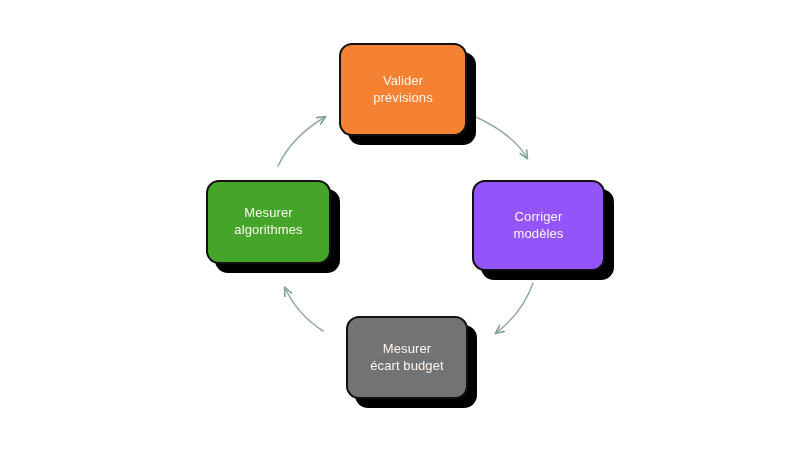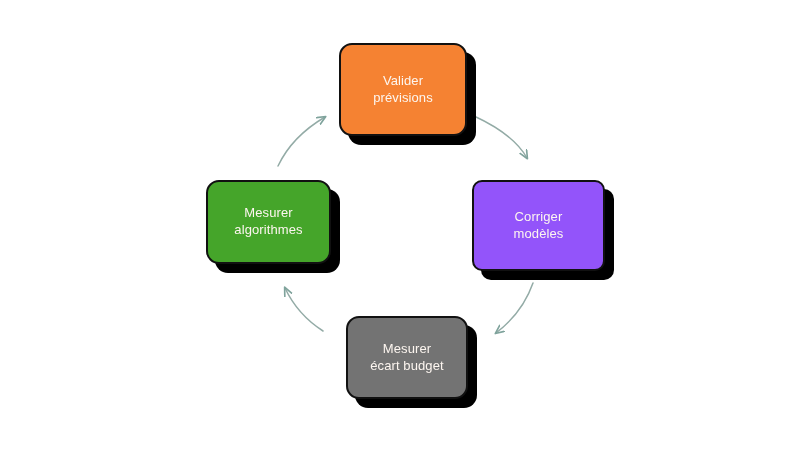--- a/index.html
+++ b/index.html
@@ -53,21 +53,20 @@
     width: 128px;
     height: 93px;
     background: #f58232;
   }
   #node-correct {
     left: 472px;
     top: 180px;
     width: 133px;
     height: 91px;
     background: #9354fa;
-    border-radius: 10px;
   }
   #node-measure {
     left: 346px;
     top: 316px;
     width: 122px;
     height: 83px;
     background: #737373;
   }
   #node-adjust {
     left: 206px;

